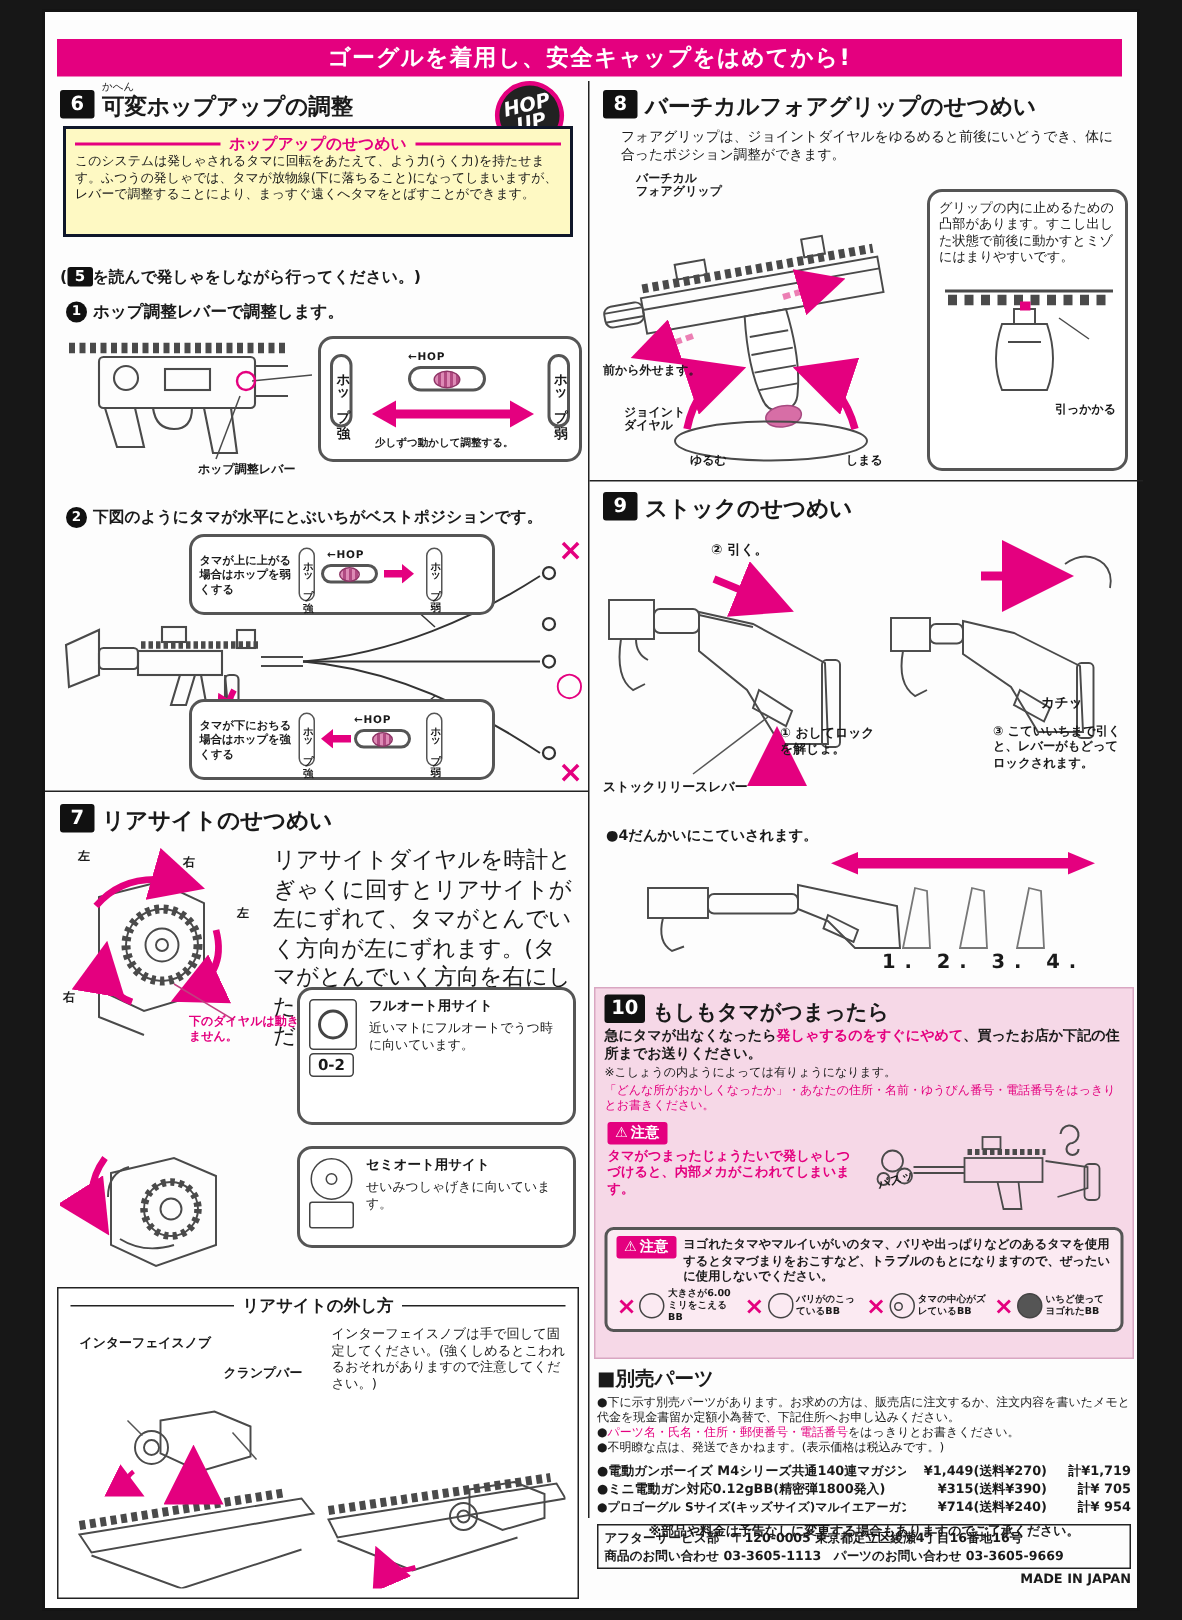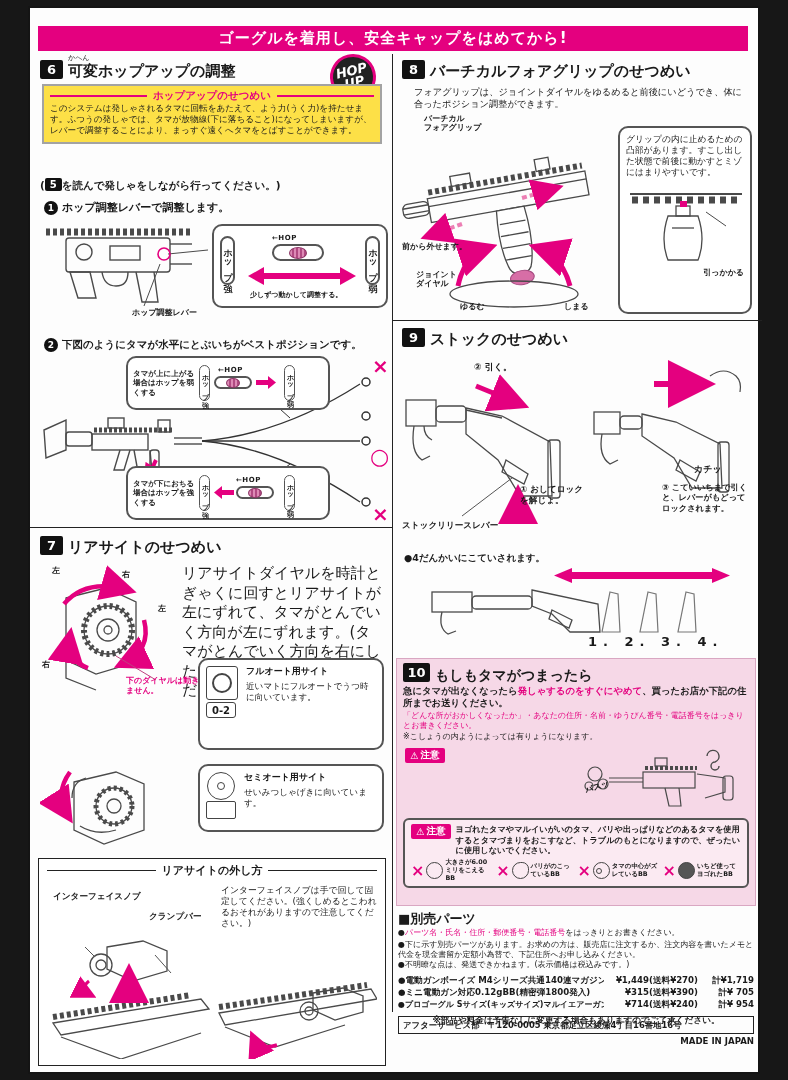--- a/index.html
+++ b/index.html
@@ -13,21 +13,21 @@
   .vline{left:362px;top:46px;width:1px;height:958px;background:#222}
   .hline{height:1px;background:#222}
   .sechead{display:flex;align-items:flex-end;gap:5px;font-weight:bold;font-size:15px;line-height:1}
   .secn{min-width:19px;height:19px;background:#111;color:#fff;font-weight:bold;font-size:13px;
         display:inline-flex;align-items:center;justify-content:center;border-radius:2px;padding:0 2px}
   .furiwrap{position:relative}
   .furi{position:absolute;top:-9px;left:0;font-size:7px;font-weight:normal}
   .stepn{display:inline-flex;width:14px;height:14px;border-radius:50%;background:#111;color:#fff;
          font-size:9px;font-weight:bold;align-items:center;justify-content:center;flex:none;margin-right:4px}
   .stepline{display:flex;align-items:center;font-weight:bold;font-size:11px}
-  .pinkbox{border:2px solid #a3a3a3;background:#fde047;padding:3px 6px 5px}
+  .pinkbox{border:2px solid #0f172a;background:#fef9c3;padding:3px 6px 19px}
   .pbtitle{display:flex;align-items:center;gap:6px;color:#e4007f;font-weight:bold;font-size:10.5px;justify-content:center}
   .pbtitle .ln{flex:1;height:2px;background:#e4007f}
   .small{font-size:9px;line-height:1.3}
   .tiny{font-size:8px;line-height:1.25}
   .co{border:2px solid #555;border-radius:10px;background:#fff;box-sizing:border-box}
   .vlab{writing-mode:vertical-rl;border:2px solid #555;border-radius:8px;padding:5px 1px;
         font-size:9px;font-weight:bold;background:#fff;line-height:1;letter-spacing:1px}
   .vlab.minil{font-size:7px;padding:3px 1px;border-radius:6px;border-width:1.5px}
   .slider{width:52px;height:17px;border:2px solid #555;border-radius:9px;background:#fff;position:relative;box-sizing:border-box}
   .slider.minis{width:38px;height:13px}
@@ -483,27 +483,28 @@
   </div>
 
   <div class="abs sec10" style="left:366px;top:650px;width:360px;height:248px;padding:4px 6px">
     <div class="sechead" style="font-size:14px">
       <span class="secn" style="min-width:23px">10</span>
       <span>もしもタマがつまったら</span>
     </div>
     <div class="small" style="margin-top:3px;font-size:9.4px;font-weight:bold">
       <span>急にタマが出なくなったら</span><span class="pinktext">発しゃするのをすぐにやめて</span><span>、買ったお店か下記の住所までお送りください。</span>
     </div>
+    <div class="tiny" style="margin-top:1px;font-size:8px">※こしょうの内ようによっては有りょうになります。</div>
     <div class="tiny pinktext" style="margin-top:2px;font-size:8px">「どんな所がおかしくなったか」・あなたの住所・名前・ゆうびん番号・電話番号をはっきりとお書きください。</div>
-    <div class="tiny" style="margin-top:1px;font-size:8px">※こしょうの内ようによっては有りょうになります。</div>
     <div style="position:relative;height:74px">
       <div class="abs warntag" style="left:2px;top:6px">
         <span>⚠</span>
         <span>注意</span>
       </div>
+      <div class="abs tiny pinktext" style="left:2px;top:24px;width:164px;font-weight:bold;font-size:8.8px">タマがつまったじょうたいで発しゃしつづけると、内部メカがこわれてしまいます。</div>
       <svg class="abs" style="left:176px;top:2px" width="170" height="70" viewBox="0 0 170 70">
         <g stroke="#4a4a4a" fill="none" stroke-width="1.2">
           <line x1="30" y1="34" x2="64" y2="34"></line>
           <line x1="30" y1="38" x2="64" y2="38"></line>
           <rect x="64" y="28" width="52" height="16"></rect>
           <line x1="66" y1="24" x2="118" y2="24" stroke-width="4" stroke-dasharray="3 2"></line>
           <rect x="76" y="14" width="12" height="8"></rect>
           <path d="M86 44 l4 18 h12 l-2 -18"></path>
           <path d="M118 30 l28 4 v14 l-20 6"></path>
           <rect x="144" y="32" width="10" height="24" rx="3"></rect>
@@ -546,22 +547,22 @@
           <span class="xmark" style="font-size:16px">×</span>
           <span style="width:15px;height:15px;border:1.6px solid #444;border-radius:50%;background:#555;flex:none"></span>
           <span style="font-size:6.4px;font-weight:bold;width:44px;line-height:1.2">いちど使ってヨゴれたBB</span>
         </div>
       </div>
     </div>
   </div>
 
   <div class="abs" style="left:368px;top:902px;width:356px">
     <div style="font-weight:bold;font-size:13px">■別売パーツ</div>
+    <div class="tiny" style="font-size:8px;margin-top:2px">●<span>下に示す別売パーツがあります。お求めの方は、販売店に注文するか、注文内容を書いたメモと代金を現金書留か定額小為替で、下記住所へお申し込みください。</span></div>
     <div class="tiny" style="font-size:8px">●<span class="pinktext">パーツ名・氏名・住所・郵便番号・電話番号</span><span>をはっきりとお書きください。</span></div>
-    <div class="tiny" style="font-size:8px;margin-top:2px">●<span>下に示す別売パーツがあります。お求めの方は、販売店に注文するか、注文内容を書いたメモと代金を現金書留か定額小為替で、下記住所へお申し込みください。</span></div>
     <div class="tiny" style="font-size:8px">●<span>不明瞭な点は、発送できかねます。(表示価格は税込みです。)</span></div>
     <div class="prow" style="margin-top:5px">
       <span class="nm">●<span>電動ガンボーイズ M4シリーズ共通140連マガジン</span></span>
       <span class="pr">¥1,449(送料¥270)</span>
       <span class="tt">計¥1,719</span>
     </div>
     <div class="prow">
       <span class="nm">●<span>ミニ電動ガン対応0.12gBB(精密弾1800発入)</span></span>
       <span class="pr">¥315(送料¥390)</span>
       <span class="tt">計¥ 705</span>
@@ -570,17 +571,18 @@
       <span class="nm" style="font-size:8px">●<span>プロゴーグル Sサイズ(キッズサイズ)マルイエアーガンシリーズ全対応</span></span>
       <span class="pr">¥714(送料¥240)</span>
       <span class="tt">計¥ 954</span>
     </div>
     <div style="text-align:center;font-weight:bold;font-size:8.6px;margin-top:4px">※部品や料金は予告なしに変更する場合もありますのでご了承ください。</div>
   </div>
 
   <div class="abs" style="left:368px;top:1006px;width:356px">
     <div class="ftbox" style="margin-top:2px">
       <div>アフターサービス部　〒120-0005 東京都足立区綾瀬4丁目16番地16号</div>
+      <div>商品のお問い合わせ 03-3605-1113　パーツのお問い合わせ 03-3605-9669</div>
     </div>
     <div style="text-align:right;font-weight:bold;font-size:8.6px;margin-top:2px">MADE IN JAPAN</div>
   </div>
 
 </div>
 
 </body></html>

